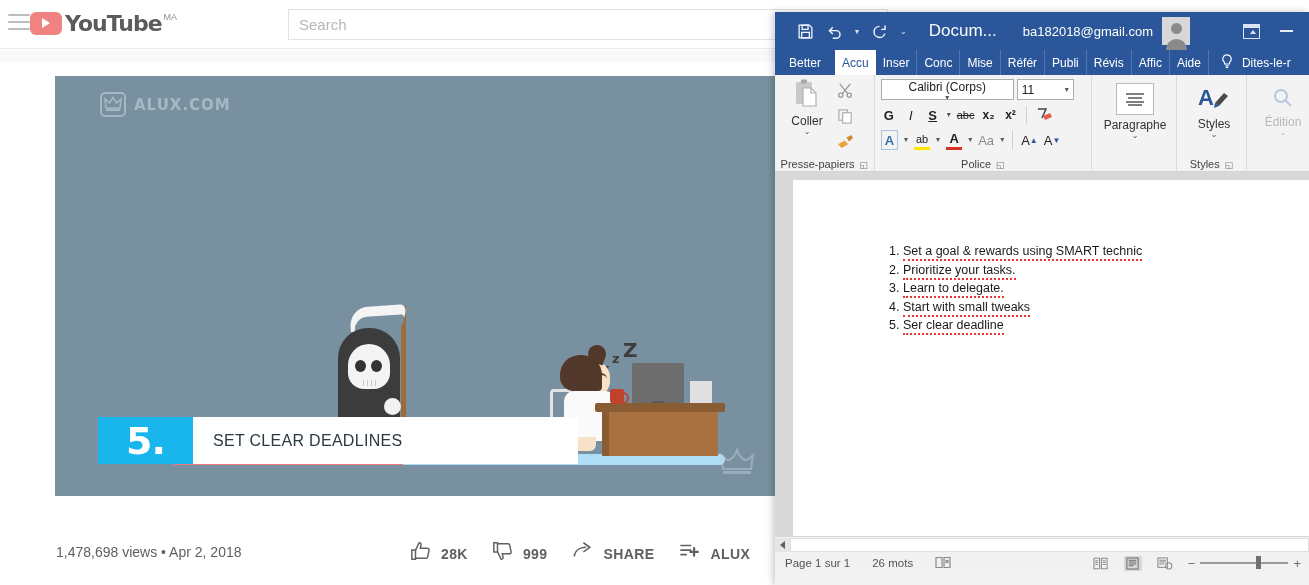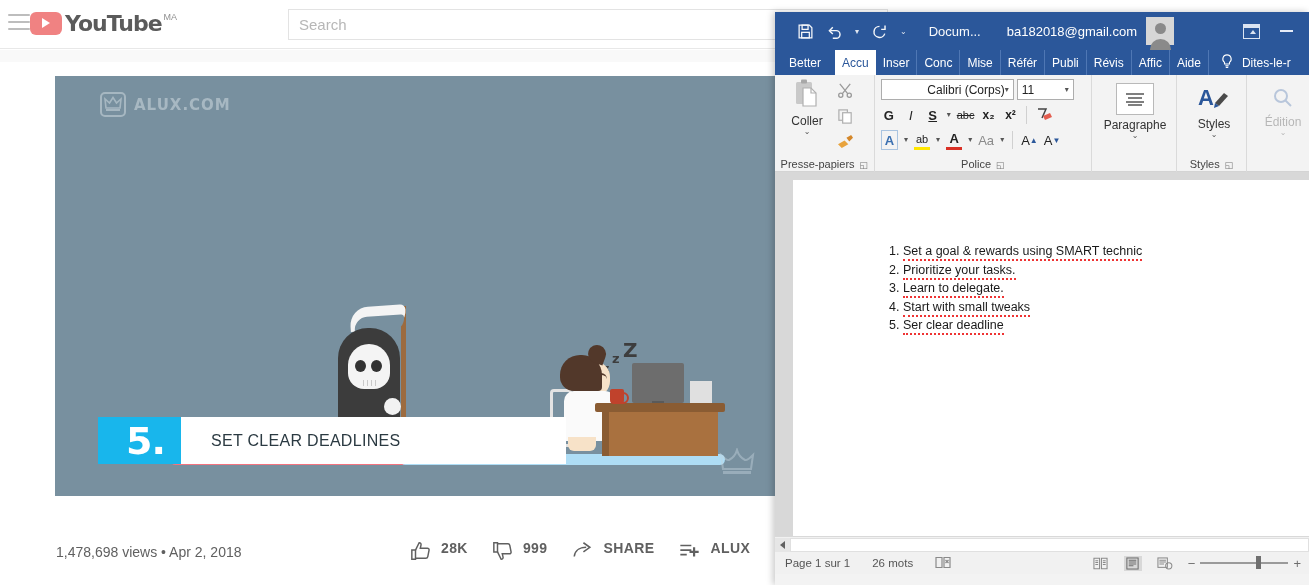--- a/index.html
+++ b/index.html
@@ -113,54 +113,54 @@
   .w-z3 { position:absolute; left:54px; top:22px; font-size:9px; font-weight:bold; color:#3d3d3d; font-family:"DejaVu Sans", sans-serif;}
 
   
   .lt-num {
     position:absolute; left:43px; top:341px; width:95px; height:47px;
     background:#18b6ec; color:#fff; font-size:38px; font-weight:bold;
     display:flex; align-items:center; justify-content:center;
     font-family:"DejaVu Sans", sans-serif; letter-spacing:-1px;
   }
   .lt-title {
-    position:absolute; left:126px; top:341px; width:385px; height:47px;
-    background:#fff; display:flex; align-items:center; padding-left:30px;
+    position:absolute; left:138px; top:341px; width:385px; height:47px;
+    background:#fff; display:flex; align-items:center; padding-left:20px;
     font-size:16px; color:#2b3a42; letter-spacing:.3px;
     font-family:"Liberation Sans", sans-serif;
   }
   .crown-wm { position:absolute; right:22px; bottom:18px; width:40px; height:30px; opacity:.45; }
 
   
   .vid-title {
     position:absolute; left:56px; top:443px; font-size:20px; color:#030303;
     font-family:"Liberation Sans", sans-serif;
   }
   .vid-meta {
     position:absolute; left:56px; top:482px; font-size:14px; color:#606060;
   }
   .vid-actions { position:absolute; left:410px; top:478px; display:flex; align-items:center; gap:24px; }
-  .act { display:flex; align-items:flex-start; gap:9px; color:#606060; font-size:14px; font-weight:bold; letter-spacing:.4px;}
+  .act { display:flex; align-items:flex-end; gap:9px; color:#606060; font-size:14px; font-weight:bold; letter-spacing:.4px;}
   .act svg { display:block; }
   .act-more { color:#606060; font-size:22px; letter-spacing:2px; line-height:10px; }
 
   
   .word-win {
     position:absolute; left:775px; top:12px; width:534px; height:573px;
     background:#f3f3f3; box-shadow:-2px 0 7px rgba(0,0,0,.22);
     overflow:hidden;
   }
   .w-title {
     position:relative; height:38px; background:#2b579a;
     display:flex; align-items:center; color:#fff;
   }
   .w-title .qat { display:flex; align-items:center; gap:12px; margin-left:22px; }
   .qicon { width:17px; height:17px; opacity:.95; }
   .w-caret { font-size:8px; opacity:.85; }
-  .w-docname { margin-left:22px; font-size:13px; opacity:.97; }
+  .w-docname { margin-left:22px; font-size:17px; opacity:.97; }
   .w-acct { margin-left:26px; font-size:13px; }
   .w-avatar {
     width:28px; height:28px; background:#d7d7d7; margin-left:9px;
     display:flex; align-items:flex-end; justify-content:center; overflow:hidden;
   }
   .w-avatar-head{ width:11px; height:11px; border-radius:50%; background:#8a8a8a; position:relative; top:-11px;}
   .w-avatar-body{ width:21px; height:11px; border-radius:11px 11px 0 0; background:#8a8a8a; position:absolute; bottom:0;}
   .w-winbtns { margin-left:auto; display:flex; align-items:center; gap:20px; margin-right:16px;}
   .w-ribbondisp { width:17px; height:15px; border:1.6px solid #dbe4f2; position:relative;}
   .w-ribbondisp::before{content:""; position:absolute; left:0; top:0; width:100%; height:3px; background:#dbe4f2;}
@@ -190,21 +190,22 @@
   .paste-btn { width:52px; display:flex; flex-direction:column; align-items:center; }
   .paste-icon { width:30px; height:33px; position:relative; }
   .paste-label { font-size:12px; color:#333; margin-top:2px;}
   .mini-caret { font-size:8px; color:#555; line-height:8px;}
   .clip-side { display:flex; flex-direction:column; gap:5px; padding-top:3px; }
 
   .font-row1 { display:flex; align-items:center; gap:3px; }
   .font-name {
     width:133px; height:21px; border:1px solid #adadad; background:#fff;
     font-size:12px; color:#222; display:flex; align-items:center; padding:0 4px;
-    justify-content:flex-end;
+    justify-content:space-between;
+    flex-direction:column;
   }
   .font-size {
     width:57px; height:21px; border:1px solid #adadad; background:#fff;
     font-size:12px; color:#222; display:flex; align-items:center; padding:0 4px;
     justify-content:space-between;
   }
   .font-row2, .font-row3 { display:flex; align-items:center; gap:6px; margin-top:5px; font-size:13px; color:#222; }
   .fbtn { min-width:16px; height:20px; display:flex; align-items:center; justify-content:center; }
   .fsep { width:1px; height:18px; background:#d0d0d0; margin:0 2px;}
   .hl-y { border-bottom:3px solid #ffe600; }

